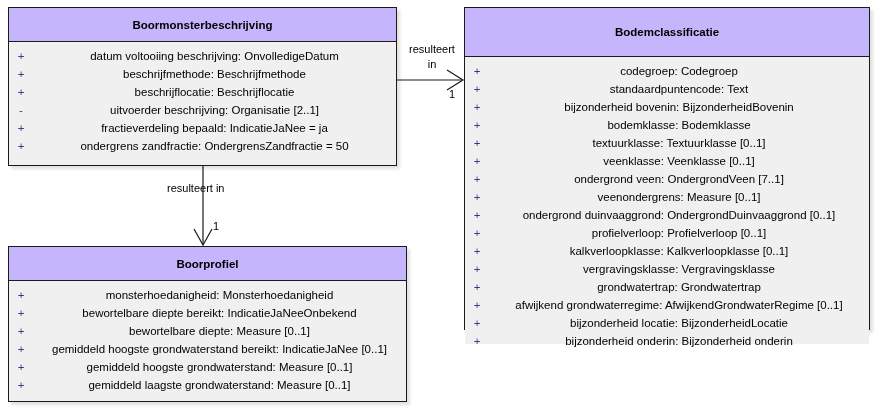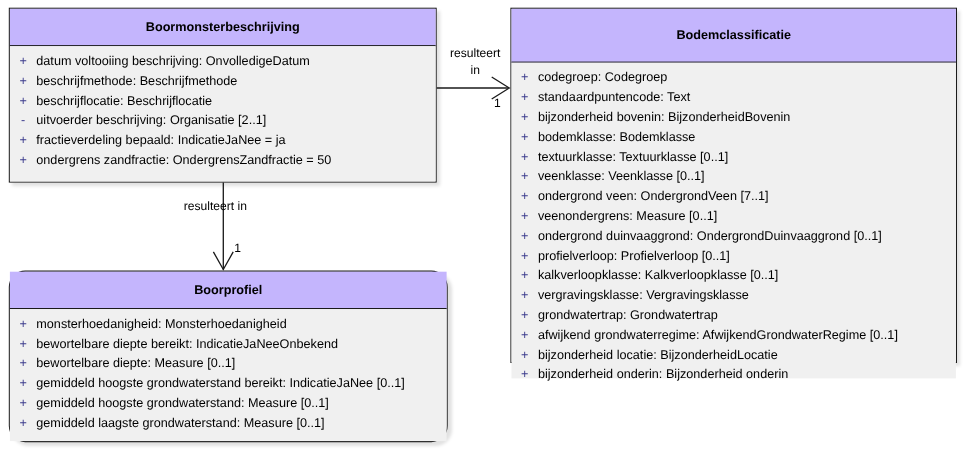--- a/index.html
+++ b/index.html
@@ -53,37 +53,38 @@
   }
   .attr-vis {
     width: 24px;
     min-width: 24px;
     text-align: center;
     color: #3a3a8c;
     font-size: 11.5px;
   }
   .attr-text {
     flex: 1;
+    text-align: center;
   }
 
   
   #class-boormonsterbeschrijving {
     left: 8px;  top: 7px;  width: 389px; height: 159px;
   }
   #class-boormonsterbeschrijving .uml-header { height: 34px; }
   #class-boormonsterbeschrijving .uml-body   { height: calc(100% - 34px); }
 
   #class-bodemclassificatie {
     left: 464px; top: 7px; width: 406px; height: 323px;
   }
   #class-bodemclassificatie .uml-header { height: 49px; }
   #class-bodemclassificatie .uml-body   { height: calc(100% - 34px); }
 
   #class-boorprofiel {
-    left: 8px; top: 246px; width: 399px; height: 156px; border-radius: 15px;
+    left: 8px; top: 246px; width: 399px; height: 156px;
   }
   #class-boorprofiel .uml-header { height: 34px; }
   #class-boorprofiel .uml-body   { height: calc(100% - 34px); }
 
   
   #connectors {
     position: absolute;
     left: 0; top: 0;
     width: 887px; height: 410px;
     pointer-events: none;

